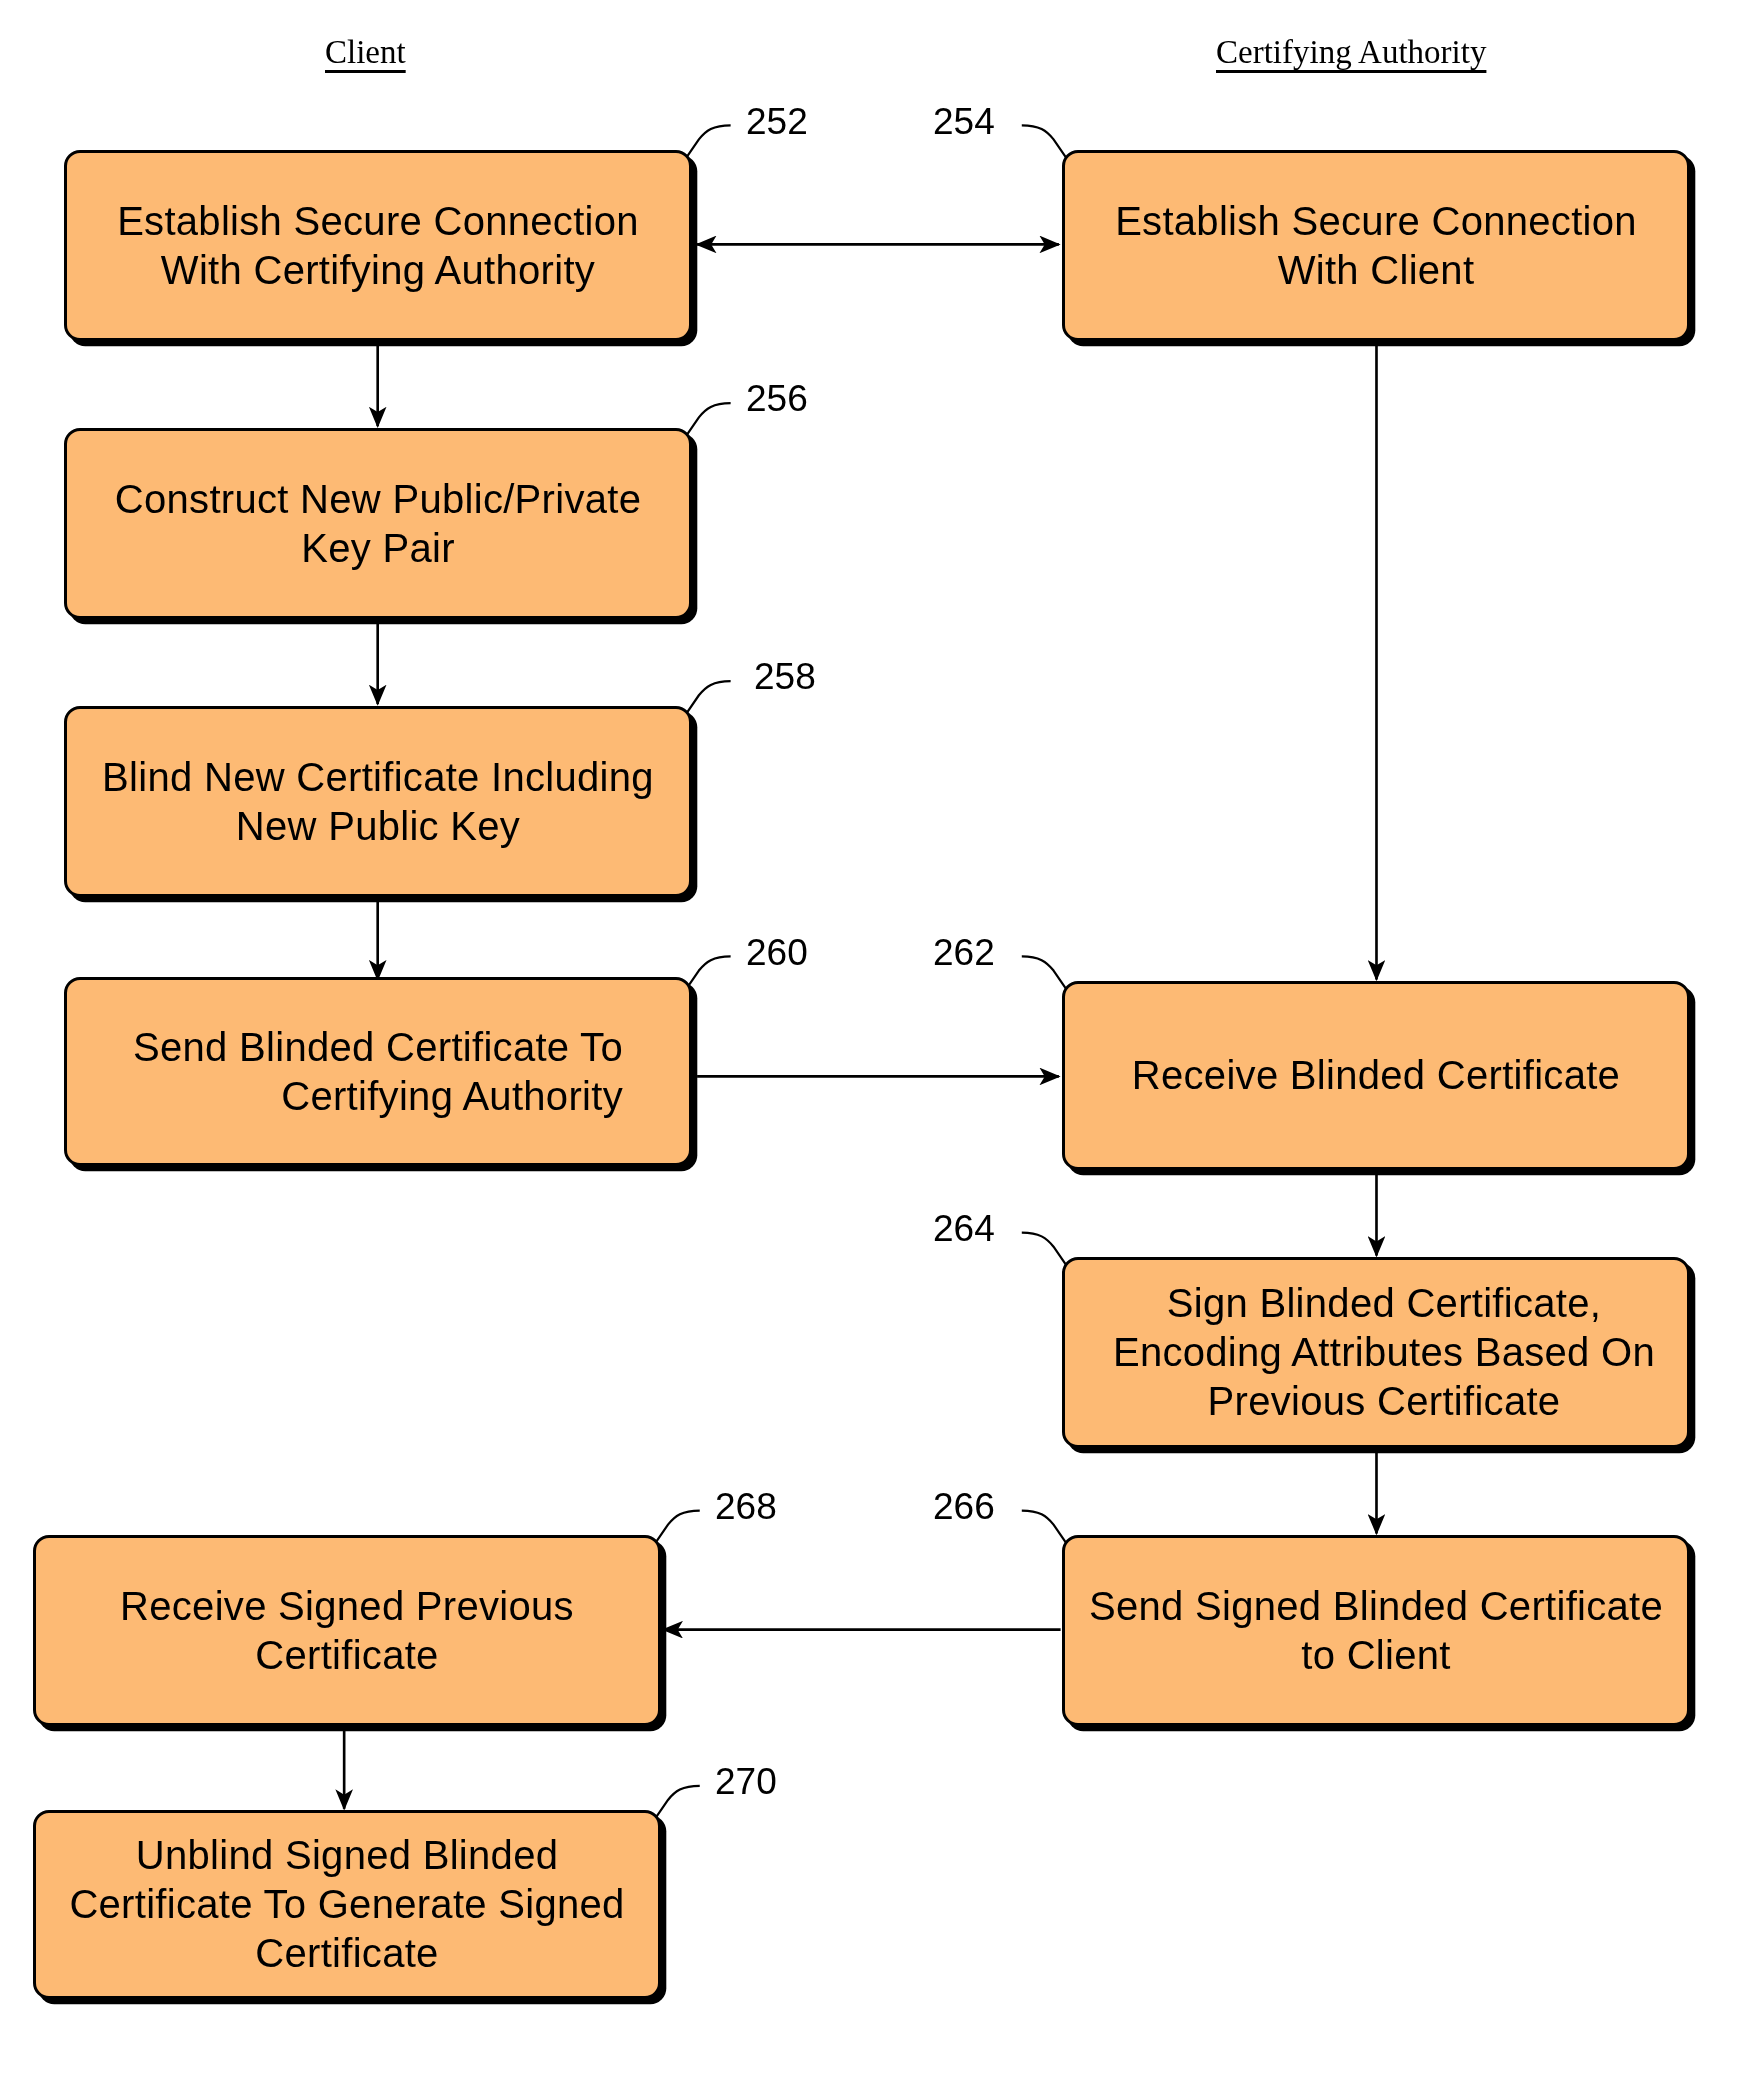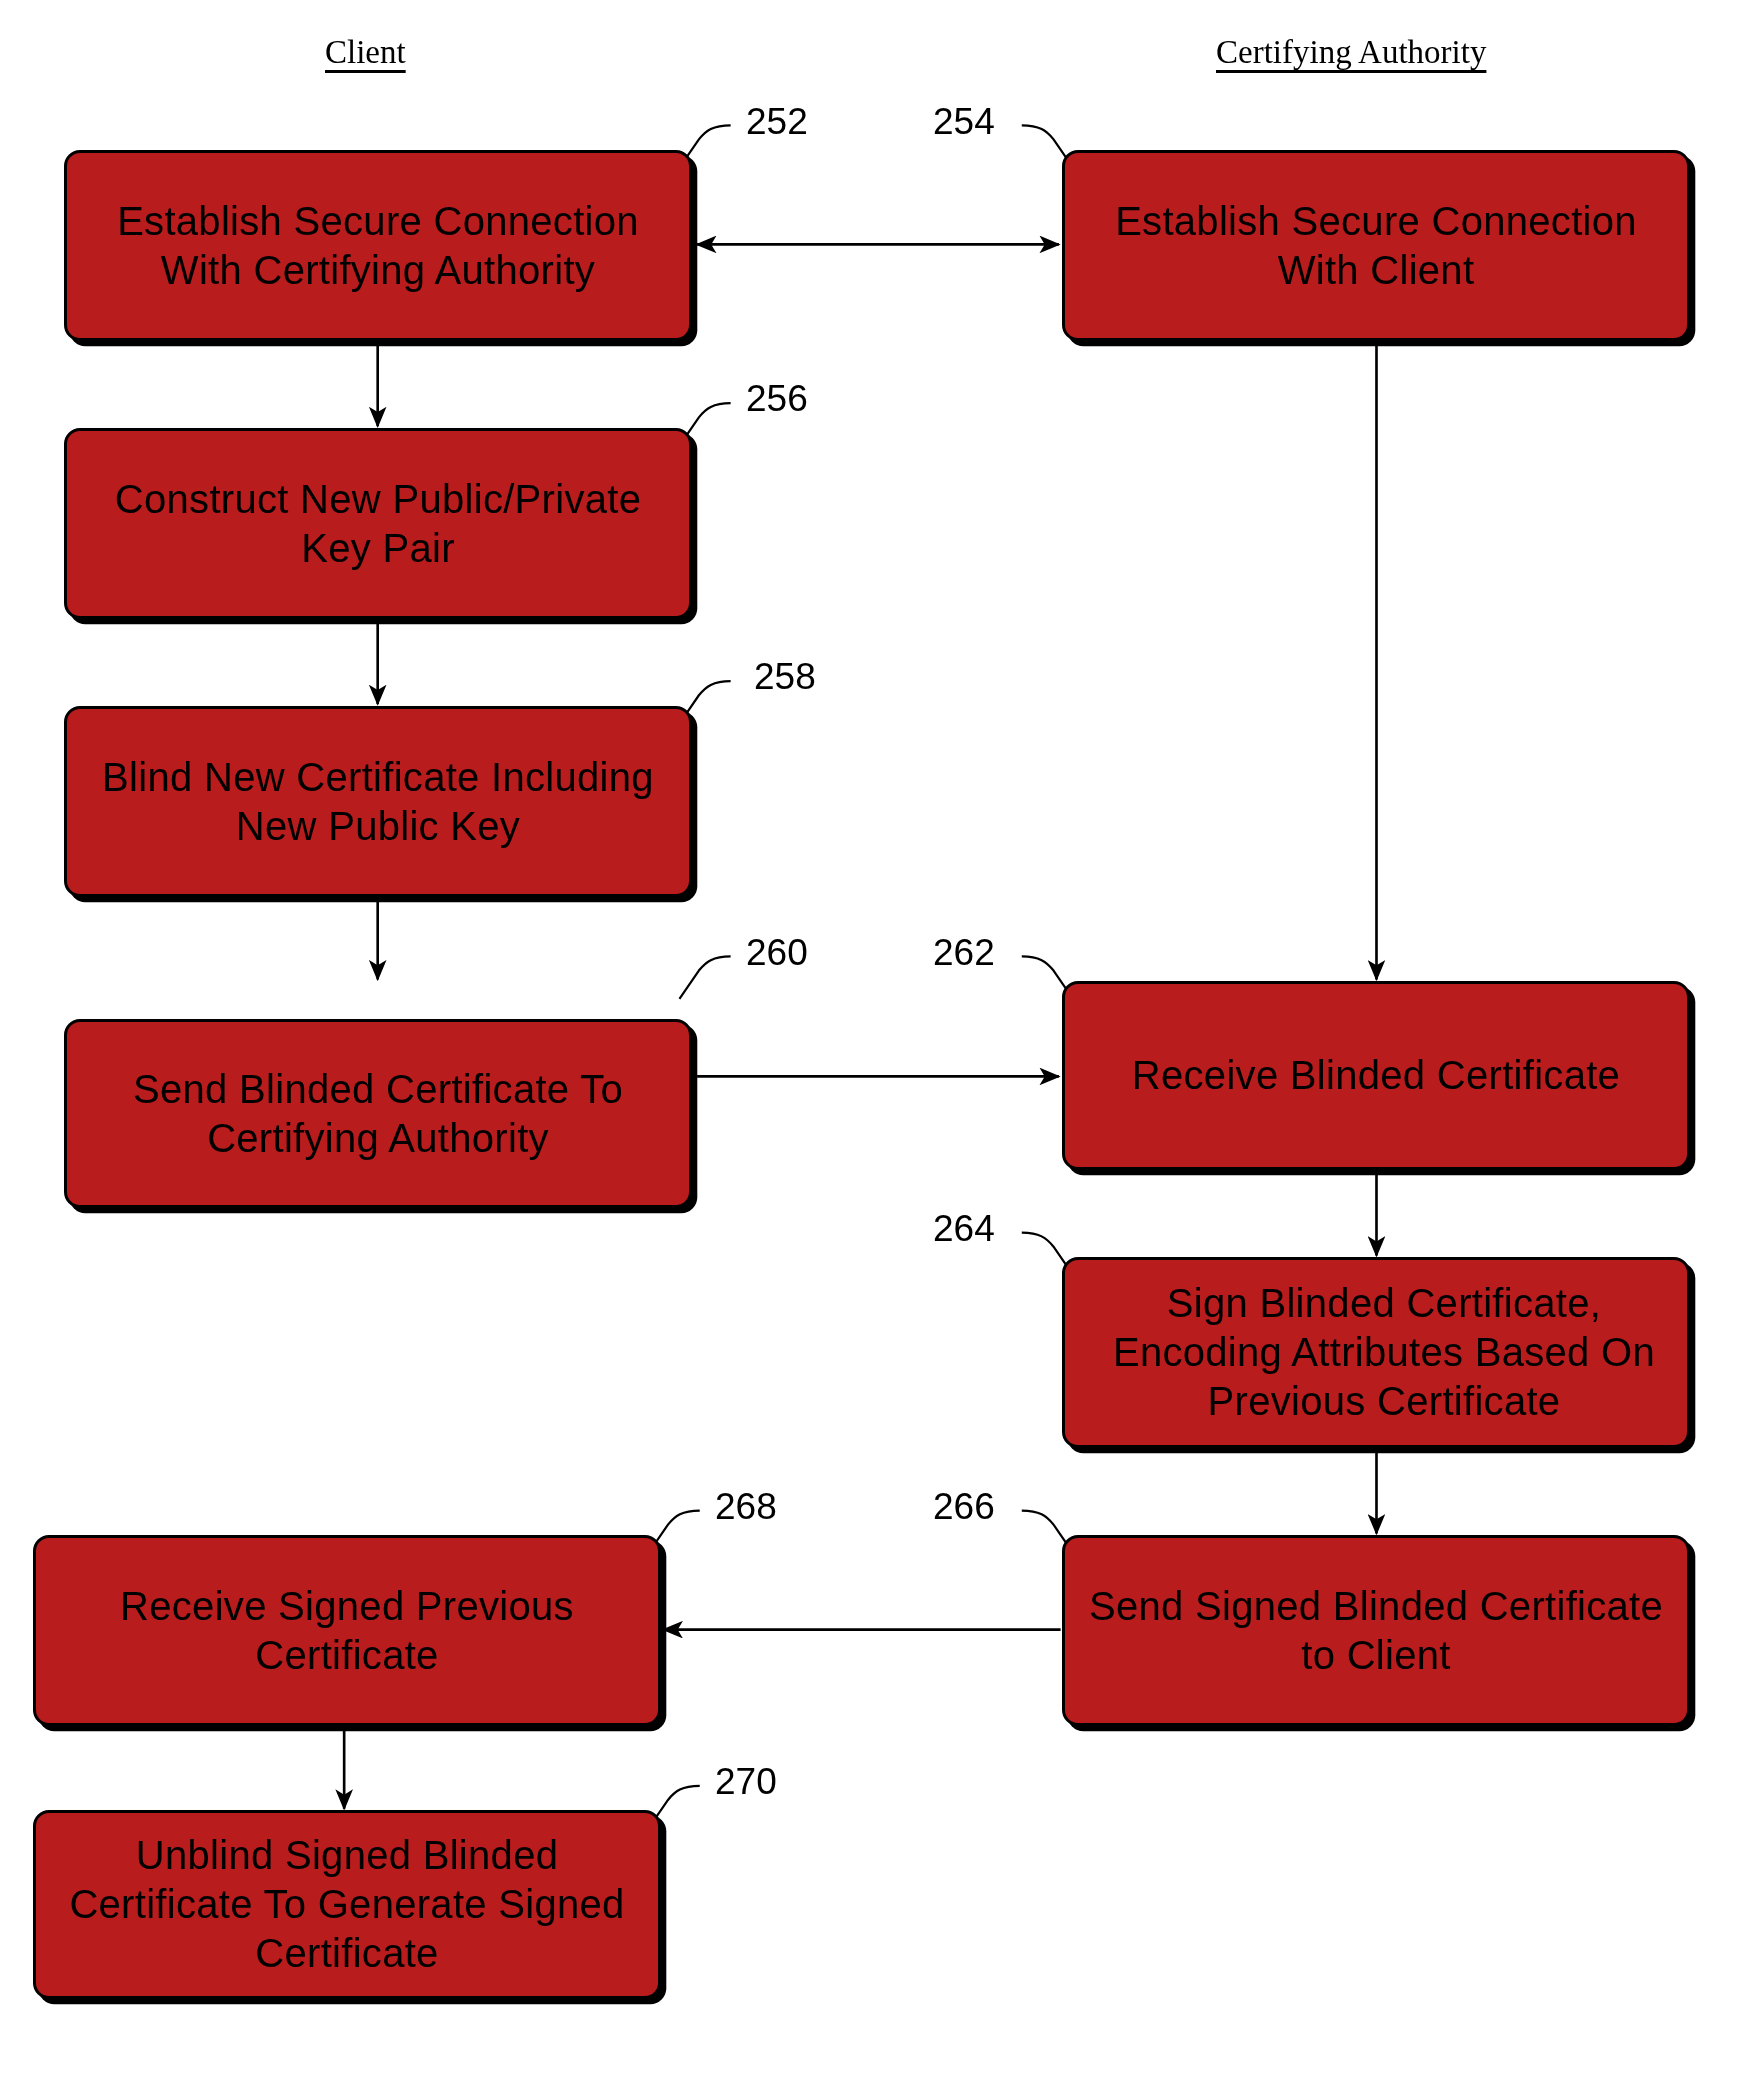--- a/index.html
+++ b/index.html
@@ -1,21 +1,21 @@
 <!DOCTYPE html>
 <html style="font-size:14px"><head>
 <meta charset="utf-8">
 <style>
   html, body { margin:0; padding:0; background:#ffffff; }
   body { width:1763px; height:2077px; position:relative; overflow:hidden;
          font-family:"Liberation Sans", sans-serif; color:#000; }
   .heading { position:absolute; font-size:33px; text-decoration:underline;
              text-decoration-thickness:2.6px; text-underline-offset:7px; white-space:nowrap;font-family:Liberation Serif, serif; }
   .box { position:absolute; box-sizing:border-box; border:3.5px solid #000; border-radius:16px;
-         background:#b91c1c; box-shadow:5.3px 5.3px 0 #000; display:flex; align-items:center;
+         background:#fdba74; box-shadow:5.3px 5.3px 0 #000; display:flex; align-items:center;
          justify-content:center; text-align:center; }
   .box .txt { font-size:40px; line-height:49px; white-space:pre-line; letter-spacing:0.3px; }
   .ref { position:absolute; font-size:37px; white-space:nowrap; }
   svg.overlay { position:absolute; left:0; top:0; }
 </style>
 </head>
 <body>
 
 <div class="heading" style="left:325px; top:34px;">Client</div>
 <div class="heading" style="left:1216px; top:34px;">Certifying Authority</div>
@@ -64,21 +64,21 @@
 With Client</span>
 </div>
 <div class="box" style="left:64px; top:428px; width:628px; height:191px;">
   <span class="txt">Construct New Public/Private
 Key Pair</span>
 </div>
 <div class="box" style="left:64px; top:706px; width:628px; height:191px;">
   <span class="txt">Blind New Certificate Including
 New Public Key</span>
 </div>
-<div class="box" style="left:64px; top:1019px; width:628px; height:189px;">
+<div class="box" style="left:64px; top:977px; width:628px; height:189px;text-align:right;">
   <span class="txt">Send Blinded Certificate To
 Certifying Authority</span>
 </div>
 <div class="box" style="left:1062px; top:981px; width:628px; height:189px;">
   <span class="txt">Receive Blinded Certificate</span>
 </div>
 <div class="box" style="left:1062px; top:1257px; width:628px; height:191px;padding-left:16px;">
   <span class="txt">Sign Blinded Certificate,
 Encoding Attributes Based On
 Previous Certificate</span>

